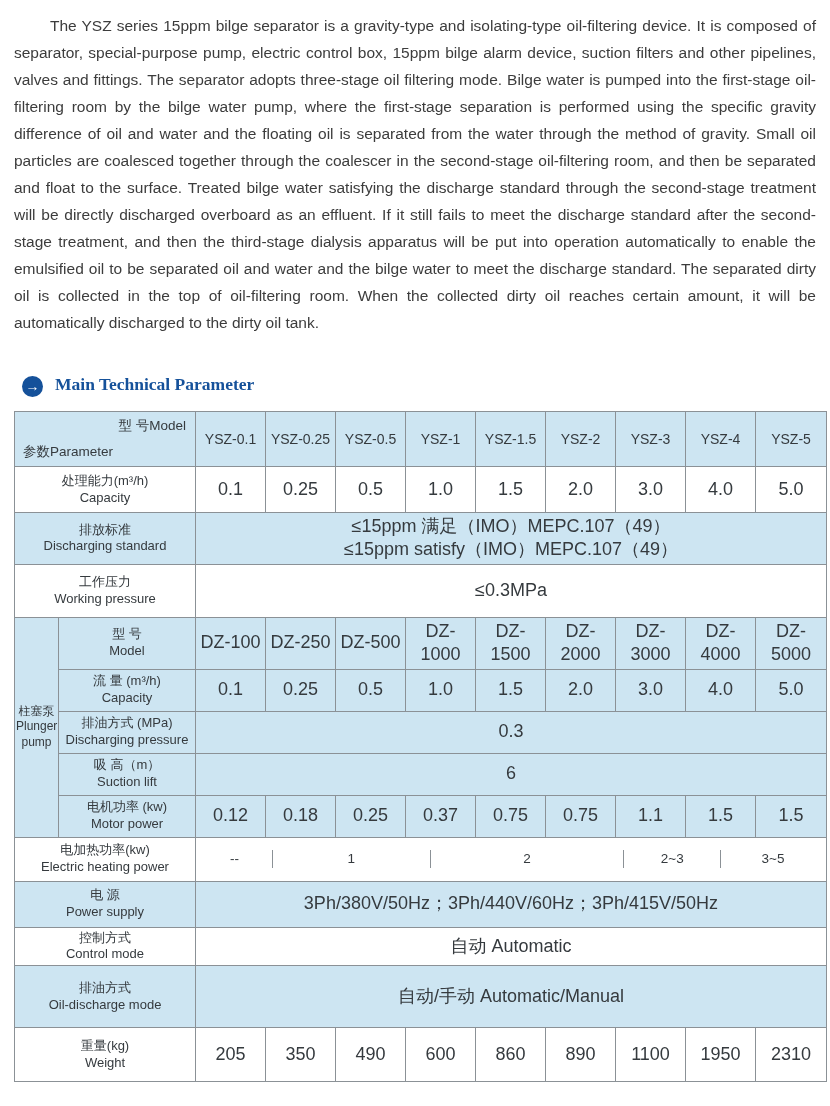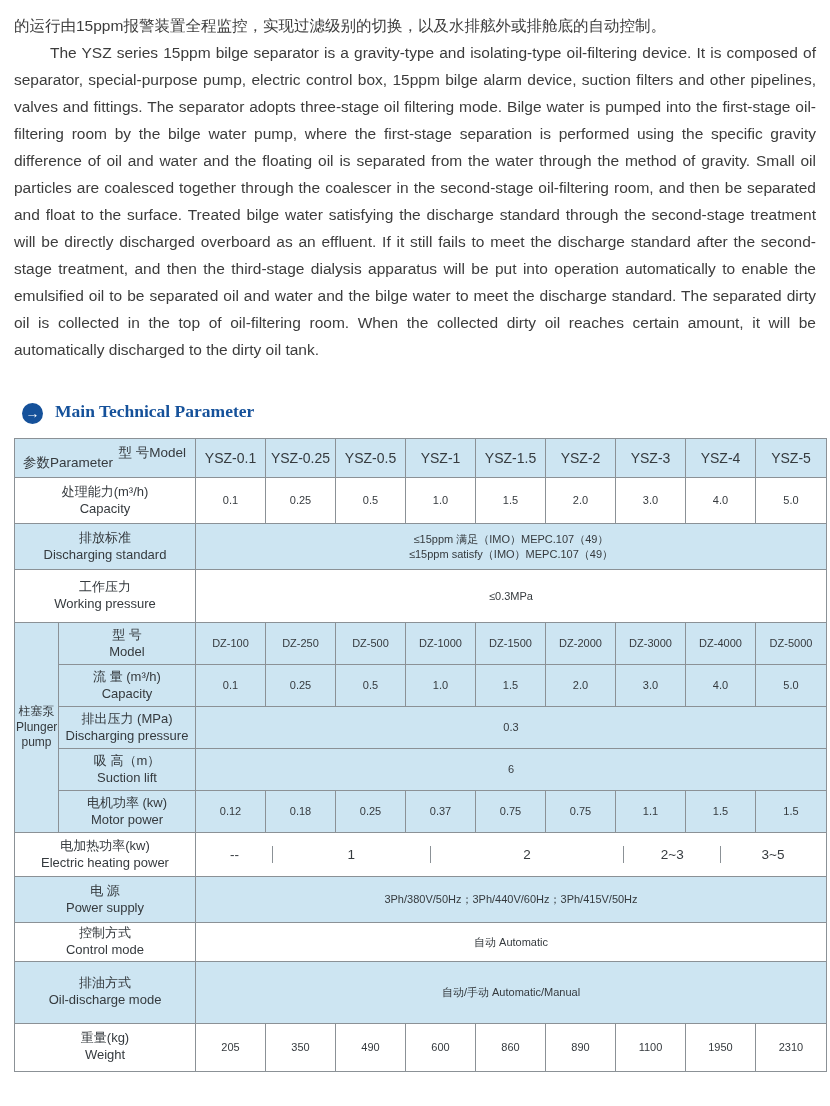--- a/index.html
+++ b/index.html
@@ -68,21 +68,21 @@
   }
   table.spec td{
     border:1px solid var(--border);
     text-align:center;
     vertical-align:middle;
     padding:2px 1px;
     line-height:1.3;
     overflow:hidden;
   }
   table.spec tr.b td{background:var(--band);}
-  table.spec td.val{font-size:11px;}
+  table.spec td.val{font-size:18px;}
   table.spec td.model{font-size:14px;}
   td.diag{
     position:relative;
     padding:0;
     background-image:linear-gradient(to bottom right,
       transparent calc(50% - 0.6px),
       var(--border) calc(50% - 0.6px),
       var(--border) calc(50% + 0.6px),
       transparent calc(50% + 0.6px));
   }
@@ -96,21 +96,20 @@
     border-right:1px solid var(--border);
     font-size:13.5px;
   }
   .flexrow .fc:last-child{border-right:none;}
   .lbl-cn,.lbl-en{display:block;}
 </style>
 </head>
 <body>
 
 <div class="page">
-  <p class="para">的运行由15ppm报警装置全程监控，实现过滤级别的切换，以及水排舷外或排舱底的自动控制。</p>
   <p class="para indent">The YSZ series 15ppm bilge separator is a gravity-type and isolating-type oil-filtering device. It is composed of separator, special-purpose pump, electric control box, 15ppm bilge alarm device, suction filters and other pipelines, valves and fittings. The separator adopts three-stage oil filtering mode. Bilge water is pumped into the first-stage oil-filtering room by the bilge water pump, where the first-stage separation is performed using the specific gravity difference of oil and water and the floating oil is separated from the water through the method of gravity. Small oil particles are coalesced together through the coalescer in the second-stage oil-filtering room, and then be separated and float to the surface. Treated bilge water satisfying the discharge standard through the second-stage treatment will be directly discharged overboard as an effluent. If it still fails to meet the discharge standard after the second-stage treatment, and then the third-stage dialysis apparatus will be put into operation automatically to enable the emulsified oil to be separated oil and water and the bilge water to meet the discharge standard. The separated dirty oil is collected in the top of oil-filtering room. When the collected dirty oil reaches certain amount, it will be automatically discharged to the dirty oil tank.</p>
 
   <div class="section">
     <span class="badge">→</span>
     <span class="t-en">Main Technical Parameter</span>
   </div>
 
   <table class="spec">
     <colgroup id="cols">
         <col style="width: 44px;">
@@ -119,21 +118,21 @@
         <col style="width: 70px;">
         <col style="width: 70px;">
         <col style="width: 70px;">
         <col style="width: 70px;">
         <col style="width: 70px;">
         <col style="width: 70px;">
         <col style="width: 70px;">
         <col style="width: 71px;">
       </colgroup>
     <tbody id="tbody">
-        <tr class="b" style="height: 39px;">
+        <tr class="b" style="height: 55px;">
           <td colspan="2" class="diag">
             <span class="cr-top">型 号Model</span>
             <span class="cr-bot">参数Parameter</span>
           </td>
           <td class="model">YSZ-0.1</td>
           <td class="model">YSZ-0.25</td>
           <td class="model">YSZ-0.5</td>
           <td class="model">YSZ-1</td>
           <td class="model">YSZ-1.5</td>
           <td class="model">YSZ-2</td>
@@ -202,21 +201,21 @@
           <td class="val">0.5</td>
           <td class="val">1.0</td>
           <td class="val">1.5</td>
           <td class="val">2.0</td>
           <td class="val">3.0</td>
           <td class="val">4.0</td>
           <td class="val">5.0</td>
         </tr>
         <tr class="b" style="height: 42px;">
           <td class="lbl">
-            <span class="lbl-cn">排出压力 (MPa)</span>
+            <span class="lbl-cn">排油方式 (MPa)</span>
             <span class="lbl-en">Discharging pressure</span>
           </td>
           <td colspan="9" class="val">0.3</td>
         </tr>
         <tr class="b" style="height: 42px;">
           <td class="lbl">
             <span class="lbl-cn">吸 高（m）</span>
             <span class="lbl-en">Suction lift</span>
           </td>
           <td colspan="9" class="val">6</td>
@@ -265,21 +264,21 @@
           </td>
           <td colspan="9" class="val">自动 Automatic</td>
         </tr>
         <tr class="b" style="height: 62px;">
           <td colspan="2" class="lbl">
             <span class="lbl-cn">排油方式</span>
             <span class="lbl-en">Oil-discharge mode</span>
           </td>
           <td colspan="9" class="val">自动/手动 Automatic/Manual</td>
         </tr>
-        <tr style="height: 48px;">
+        <tr style="height: 54px;">
           <td colspan="2" class="lbl">
             <span class="lbl-cn">重量(kg)</span>
             <span class="lbl-en">Weight</span>
           </td>
           <td class="val">205</td>
           <td class="val">350</td>
           <td class="val">490</td>
           <td class="val">600</td>
           <td class="val">860</td>
           <td class="val">890</td>

